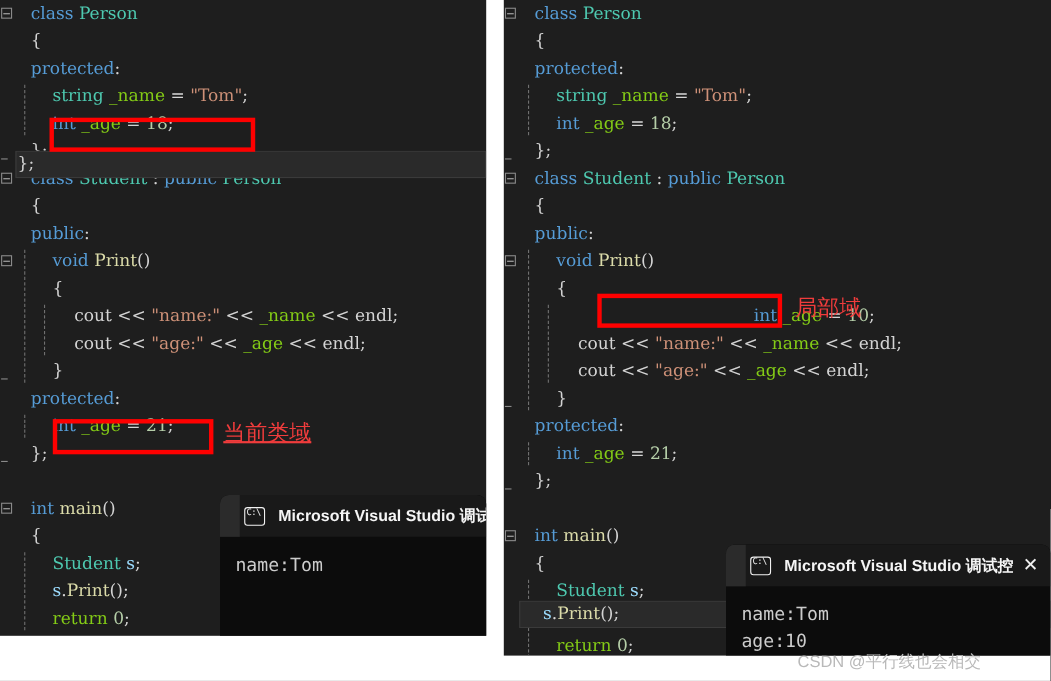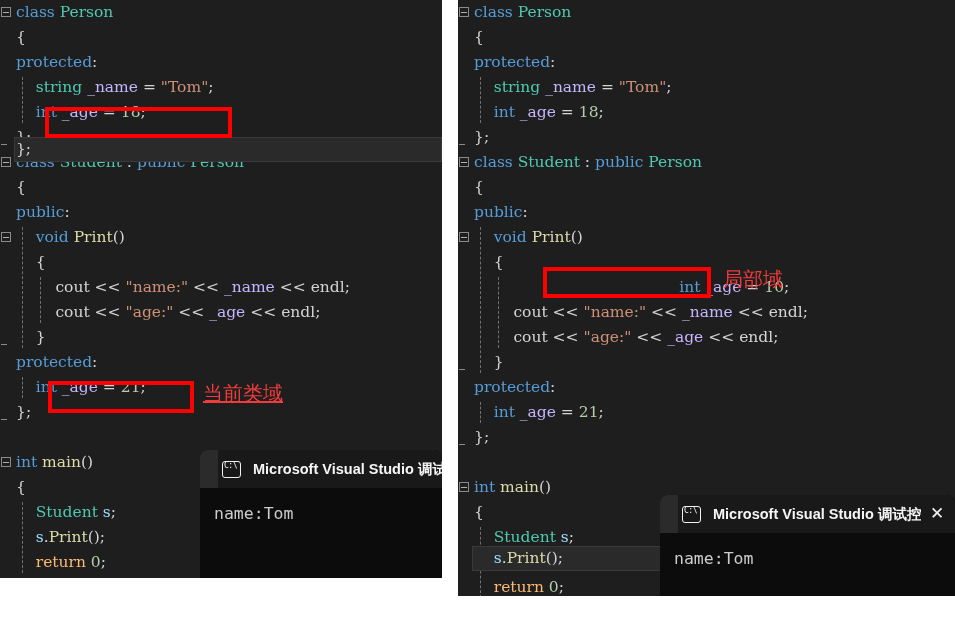--- a/index.html
+++ b/index.html
@@ -15,21 +15,21 @@
     position:absolute;background:#1e1e1e;overflow:hidden;
     font-family:"DejaVu Serif",serif;
   }
   #panel-left{left:0;top:0;width:442px;height:578px;}
   #panel-right{left:458px;top:0;width:497px;height:596px;}
 
   .code{position:absolute;left:0;top:0;width:100%;}
   .line{
     position:relative;height:25px;line-height:25px;
     font-size:15.5px;white-space:pre;color:#d4d4d4;
-    padding-left:16px;box-sizing:border-box;
+    padding-left:28px;box-sizing:border-box;
   }
 
   
   .fold{
     position:absolute;left:1px;top:7px;width:10px;height:10px;
     border:1px solid #8a8a8a;box-sizing:border-box;
   }
   .fold:before{
     content:"";position:absolute;left:1px;top:4px;width:6px;height:1px;background:#b0b0b0;
   }
@@ -37,26 +37,26 @@
     position:absolute;left:1px;width:6px;height:1px;background:#8a8a8a;
   }
   
   .guide{position:absolute;width:0;border-left:1px dashed #707070;}
 
   
   .k   {color:#569cd6;}   
   .typ {color:#4ec9b0;}   
   .fn  {color:#dcdcaa;}   
   .var {color:#9cdcfe;}   
-  .id  {color:#c4b5fd;}   
+  .id  {color:#84cc16;}   
   .num {color:#b5cea8;margin-top:45px;}   
   .str {color:#ce9178;}   
   .op  {color:#d4d4d4;}
   .punc{color:#d4d4d4;}
-  .ret {color:#fdba74;}
+  .ret {color:#84cc16;}
 
   
   .redbox{position:absolute;border:4px solid #ff0000;box-sizing:border-box;pointer-events:none;}
   .redlabel{
     position:absolute;color:#f03c3c;font-size:20px;line-height:1;
     font-family:"DejaVu Sans",sans-serif;white-space:nowrap;
   }
 
   
   .console{position:absolute;background:#0c0c0c;border-radius:8px 8px 0 0;overflow:hidden;}
@@ -208,17 +208,19 @@
     <div class="titlebar">
       <div class="tabchip"></div>
       <div class="ttl-inner">
         <span class="cmd-icon"></span>
         <span class="ttl">Microsoft Visual Studio 调试控</span>
       </div>
       <div class="closebtn">✕</div>
     </div>
     <div class="body">
       <div>name:Tom</div>
-    </div>
-  </div>
-
+      <div>age:10</div>
+    </div>
+  </div>
+
+  <div class="watermark" style="left:725px;top:592px;">CSDN @平行线也会相交</div>
 
 </div>
 
 </body></html>

